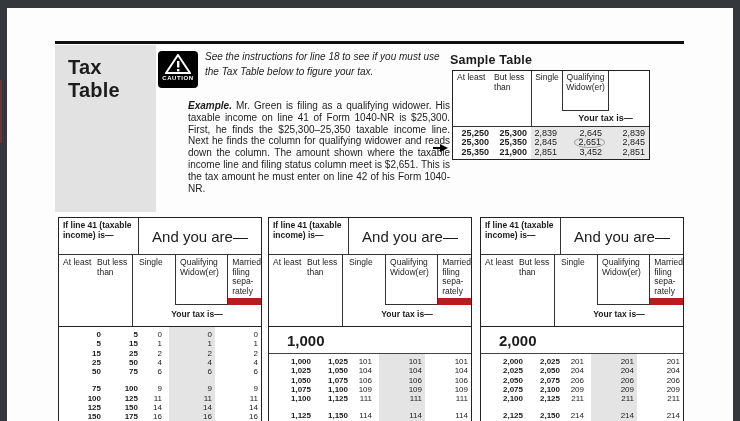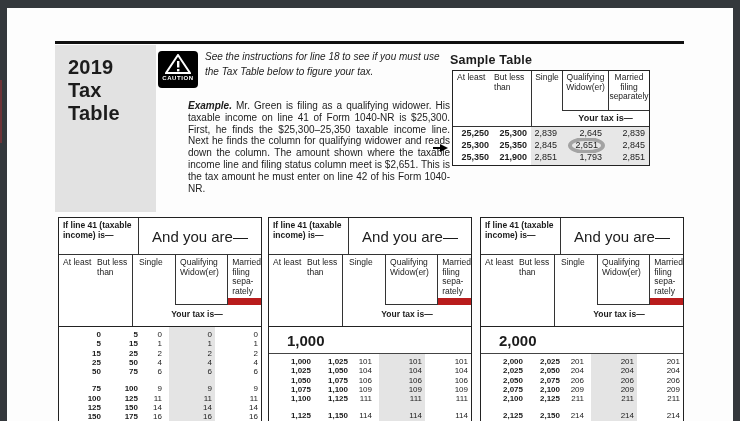--- a/index.html
+++ b/index.html
@@ -45,21 +45,21 @@
   .s-yt-spacer{width:78px;border-right:1px solid #333;}
   .s-yt-zone{flex:1;position:relative;}
   .s-yt-zone span{position:absolute;left:30px;right:0;top:2px;text-align:center;
       font-size:9px;font-weight:bold;}
   .s-data{position:relative;border-top:1px solid #333;padding:2px 0 2px 0;}
   .s-shade{position:absolute;left:78px;right:0;top:0;bottom:0;background:#e7e7e7;}
   table.grid{position:relative;width:100%;border-collapse:collapse;table-layout:fixed;}
   table.grid td{font-size:9px;height:9.4px;line-height:9.4px;text-align:right;
       padding:0 4px 0 0;white-space:nowrap;overflow:hidden;}
   table.grid td:nth-child(1),table.grid td:nth-child(2){font-weight:bold;}
-  .circle{display:inline-block;border:4px solid #a3a3a3;border-radius:50%;padding:0 3px 1px 3px;
+  .circle{display:inline-block;border:1px solid #a3a3a3;border-radius:50%;padding:0 3px 1px 3px;
       margin:-1px -3px -1px 0;line-height:8px;}
   .sample-arrow{position:absolute;left:426px;top:136px;display:flex;align-items:center;}
   .sample-arrow .shaft{width:7px;height:2px;background:#000;}
   .sample-arrow .head{width:0;height:0;border-left:8px solid #000;
       border-top:4.5px solid transparent;border-bottom:4.5px solid transparent;}
 
   
   .taxtable{position:absolute;top:209px;width:202px;border:1.2px solid #222;background:#fff;height:204px;}
   .tt-1{left:51px;} .tt-2{left:261px;} .tt-3{left:473px;}
   .tt-header{border-bottom:1.2px solid #222;}
@@ -92,21 +92,20 @@
 </head>
 <body>
 
 <div class="frame">
   <div class="edge-accent"></div>
   <div class="page">
 
     <div class="top-rule"></div>
 
     <div class="masthead">
-      <div class="t">2019</div>
       <div class="t">Tax Table</div>
     </div>
 
     <div class="caution-icon">
       <svg width="26" height="20" viewBox="0 0 26 20">
         <polygon points="13,1 25,19 1,19" fill="#000" stroke="#fff" stroke-width="2"></polygon>
         <rect x="12" y="7" width="2.4" height="6.5" fill="#fff"></rect>
         <rect x="12" y="15" width="2.4" height="2.4" fill="#fff"></rect>
       </svg>
       <div class="caution-word">CAUTION</div>
@@ -118,21 +117,20 @@
     <div class="sample-title">Sample Table</div>
 
     <div class="sample">
       <div class="s-head">
         <div class="s-income">
           <div class="s-al s-sub">At least</div>
           <div class="s-bl s-sub">But less than</div>
         </div>
         <div class="s-single s-sub">Single</div>
         <div class="s-qw s-sub">Qualifying Widow(er)</div>
-        <div class="s-ms s-sub">Married filing separately</div>
       </div>
       <div class="s-yourtax">
         <div class="s-yt-spacer"></div>
         <div class="s-yt-zone">
           <span>Your tax is—</span>
         </div>
       </div>
       <div class="s-data">
         <div class="s-shade"></div>
         <table class="grid">
@@ -155,21 +153,21 @@
                 <td>25,300</td>
                 <td>25,350</td>
                 <td>2,845</td>
                 <td><span class="circle">2,651</span></td>
                 <td>2,845</td>
               </tr>
               <tr>
                 <td>25,350</td>
                 <td>21,900</td>
                 <td>2,851</td>
-                <td>1,793</td>
+                <td>3,452</td>
                 <td>2,851</td>
               </tr>
             </tbody>
         </table>
       </div>
     </div>
     <div class="sample-arrow">
       <div class="shaft"></div>
       <div class="head"></div>
     </div>

